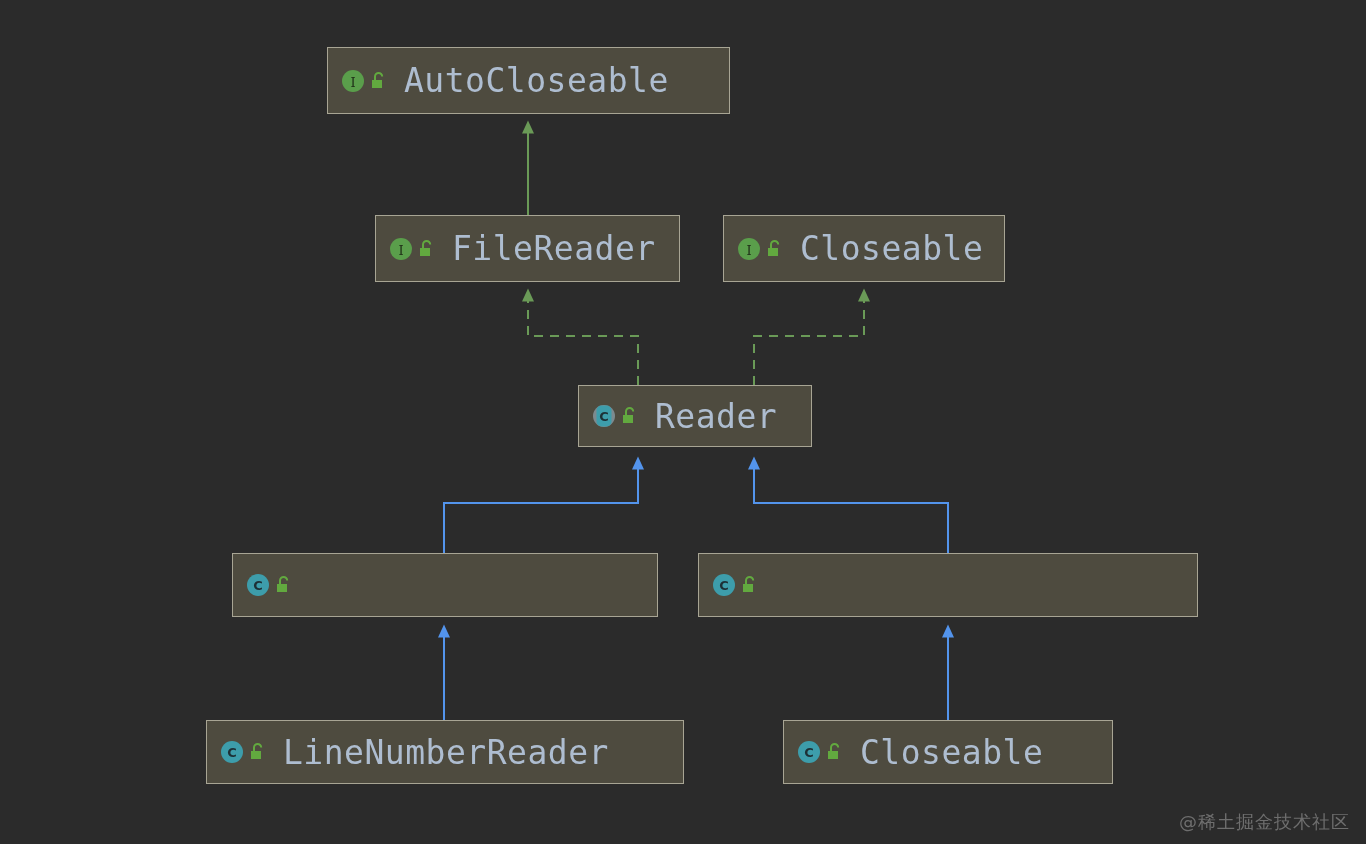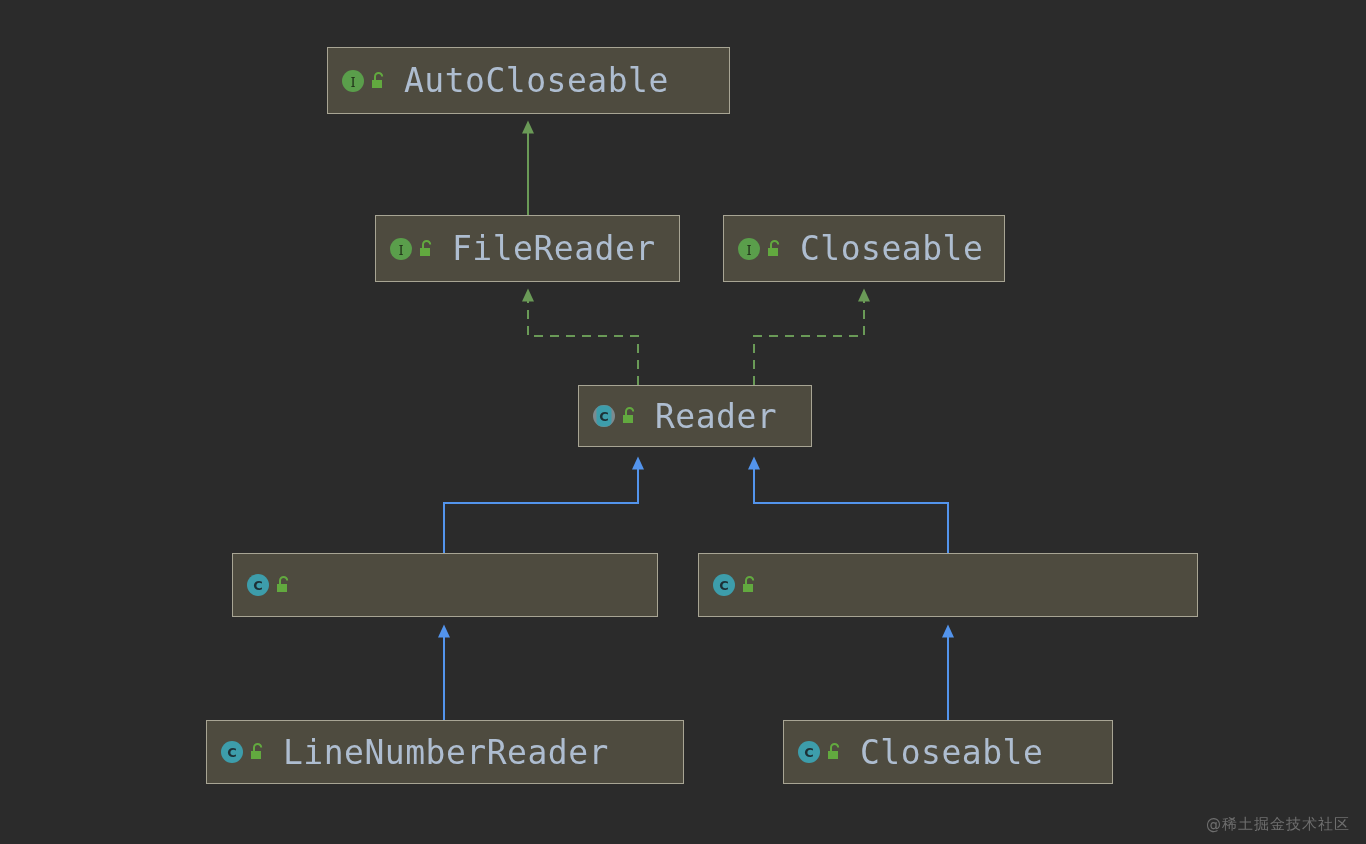--- a/index.html
+++ b/index.html
@@ -57,21 +57,21 @@
     font-size: 33px;
     letter-spacing: 0.5px;
     line-height: 1;
     font-family: "DejaVu Sans Mono", "Liberation Mono", monospace;
   }
   .watermark {
     position: absolute;
     right: 16px;
     bottom: 10px;
     color: #6e6e6e;
-    font-size: 15px;
+    font-size: 18px;
     font-family: "DejaVu Sans", "Liberation Sans", sans-serif;
     letter-spacing: 1px;
   }
 </style>
 </head>
 <body>
 
 <div id="canvas">
 
   <svg id="edge-layer" width="1366" height="844" viewBox="0 0 1366 844">

